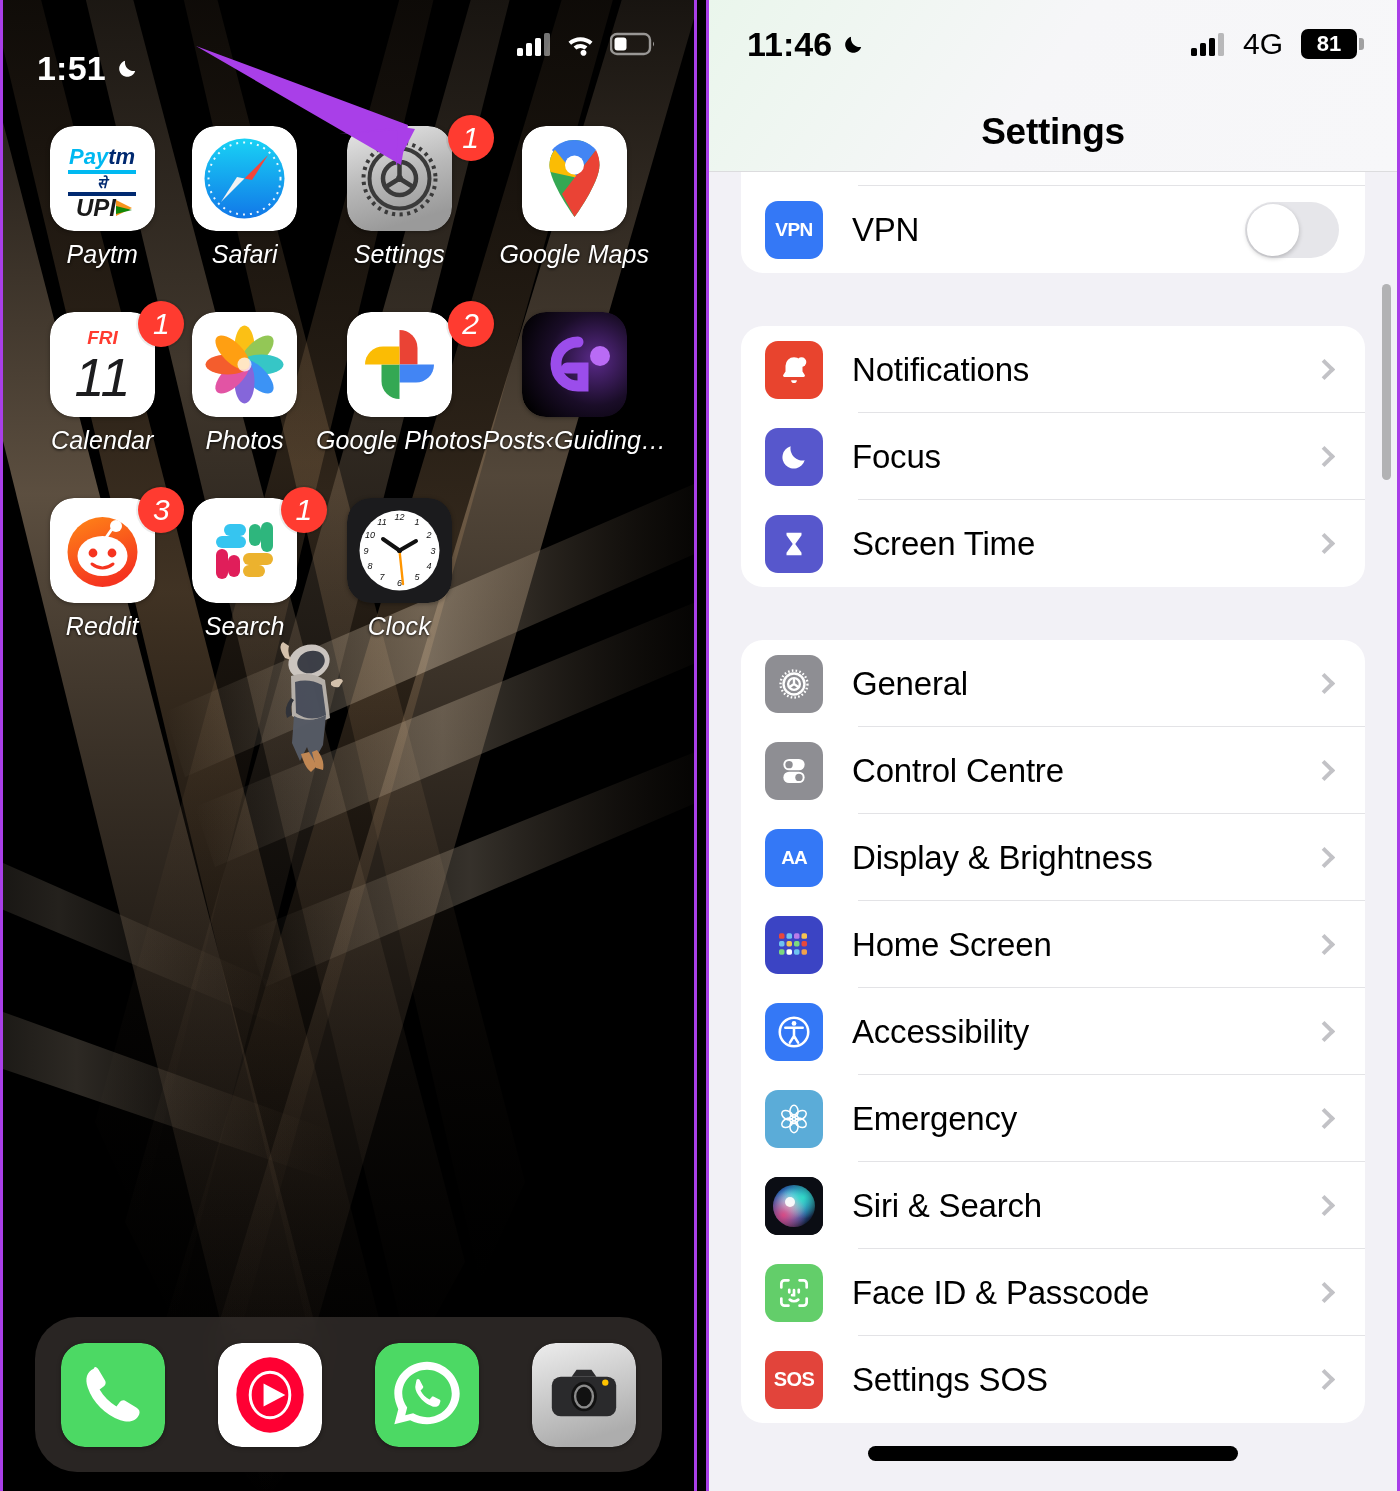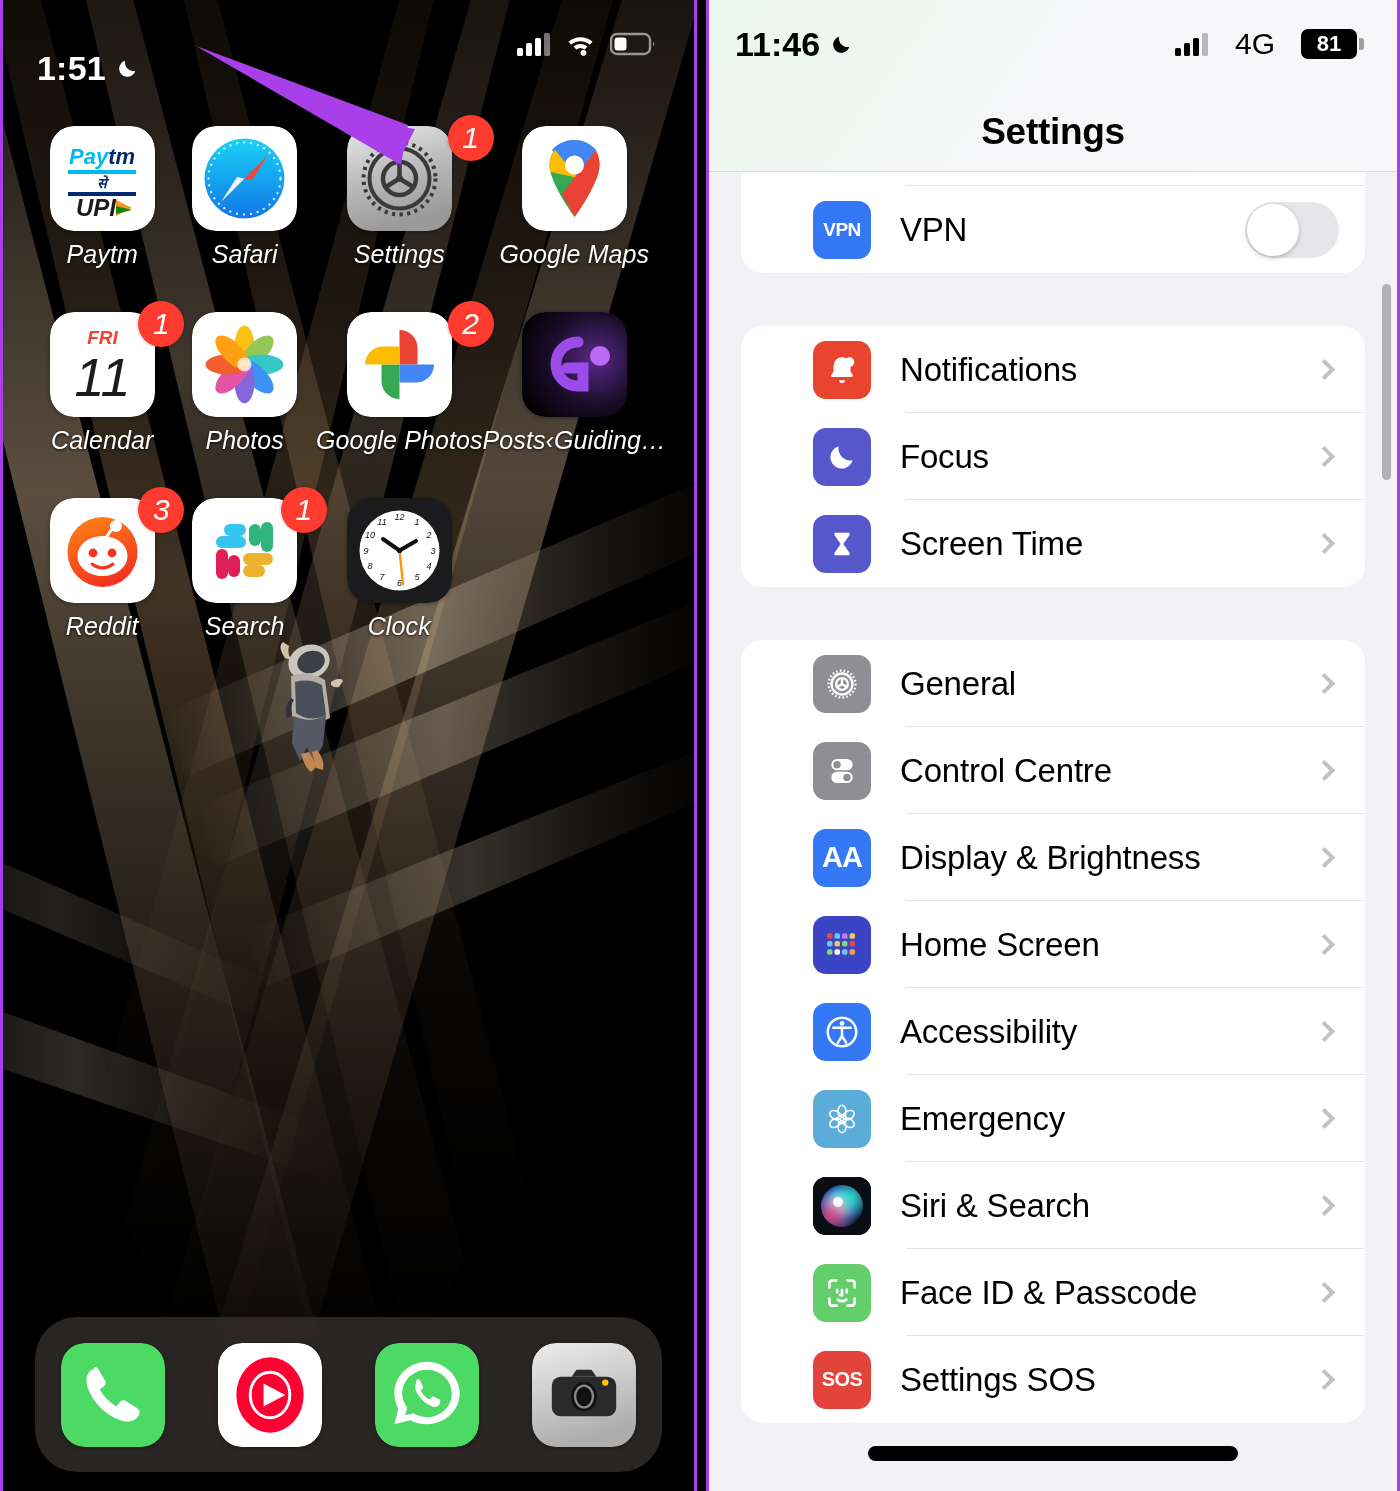--- a/index.html
+++ b/index.html
@@ -54,39 +54,39 @@
           background:rgba(60,55,52,.68); border-radius:42px;
           display:flex; align-items:center; justify-content:space-around; backdrop-filter:blur(18px); }
   .dock .icon { width:104px; height:104px; border-radius:24px; }
 
   
   .arrow { position:absolute; z-index:9; pointer-events:none; }
 
   
   .rstatus { position:absolute; top:0; left:0; right:0; height:88px; z-index:6;
              display:flex; align-items:center; justify-content:space-between;
-             padding:0 40px 0 26px; color:#000; }
+             padding:0 40px 0 38px; color:#000; }
   .rstatus .time { font-size:34px; font-weight:600; display:flex; align-items:center; gap:10px; }
-  .rstatus .right { display:flex; align-items:center; gap:26px; }
+  .rstatus .right { display:flex; align-items:center; gap:18px; }
   .net { font-size:30px; font-weight:500; }
   .battbox { width:56px; height:30px; border-radius:7px; background:#000; color:#fff;
              font-size:22px; font-weight:700; display:flex; align-items:center;
              justify-content:center; position:relative; }
   .battbox::after { content:''; position:absolute; right:-7px; top:9px; width:5px; height:12px;
                     border-radius:0 3px 3px 0; background:rgba(0,0,0,.35); }
 
   .navbar { position:absolute; top:0; left:0; right:0; height:172px; z-index:5;
             background:linear-gradient(125deg,#EAF6EC 0%,#F6F6F8 48%,#F7F7F9 100%);
             border-bottom:1px solid #DCDCDE; }
   .navtitle { position:absolute; bottom:18px; width:100%; text-align:center;
               font-size:37px; font-weight:700; color:#000; letter-spacing:-.3px; }
 
   .scroll { position:absolute; top:172px; left:0; right:0; bottom:0; background:#F2F1F6; }
 
-  .card { background:#fff; border-radius:22px; margin:0 32px; overflow:hidden;padding-left:48px; }
+  .card { background:#fff; border-radius:22px; margin:0 32px; overflow:hidden; }
   .card.clip-top { border-radius:0 0 22px 22px; margin-top:-34px; }
 
   .row { display:flex; align-items:center; height:87px; position:relative; padding-left:24px; }
   .row .sepline { position:absolute; left:117px; right:0; bottom:0; height:1px; background:#E3E3E6; }
   .row:last-child .sepline { display:none; }
   .rowicon { width:58px; height:58px; border-radius:13px; flex:none;
              display:flex; align-items:center; justify-content:center; }
   .rowlabel { margin-left:29px; font-size:33px; color:#000; letter-spacing:-.2px; }
   .chev { position:absolute; right:33px; width:15px; height:15px;
           border-right:4px solid #C2C2C6; border-top:4px solid #C2C2C6;
@@ -559,21 +559,21 @@
                 <circle cx="15.5" cy="16.5" r="2.6" fill="#8E8E93"></circle>
             </svg>
           </div>
           <div class="rowlabel">Control Centre</div>
           <div class="chev"></div>
           <div class="sepline"></div>
         </div>
 
         <div class="row">
           <div class="rowicon" style="background:#3478F6;">
-            <span style="color:#fff; font-size:29px; font-weight:600; letter-spacing:-1px;">AA</span>
+            <span style="color:#fff; font-size:19px; font-weight:600; letter-spacing:-1px;">AA</span>
           </div>
           <div class="rowlabel">Display &amp; Brightness</div>
           <div class="chev"></div>
           <div class="sepline"></div>
         </div>
 
         <div class="row">
           <div class="rowicon" style="background:#3B44C4;">
             <svg width="40" height="40" viewBox="0 0 24 24">
               <g>

